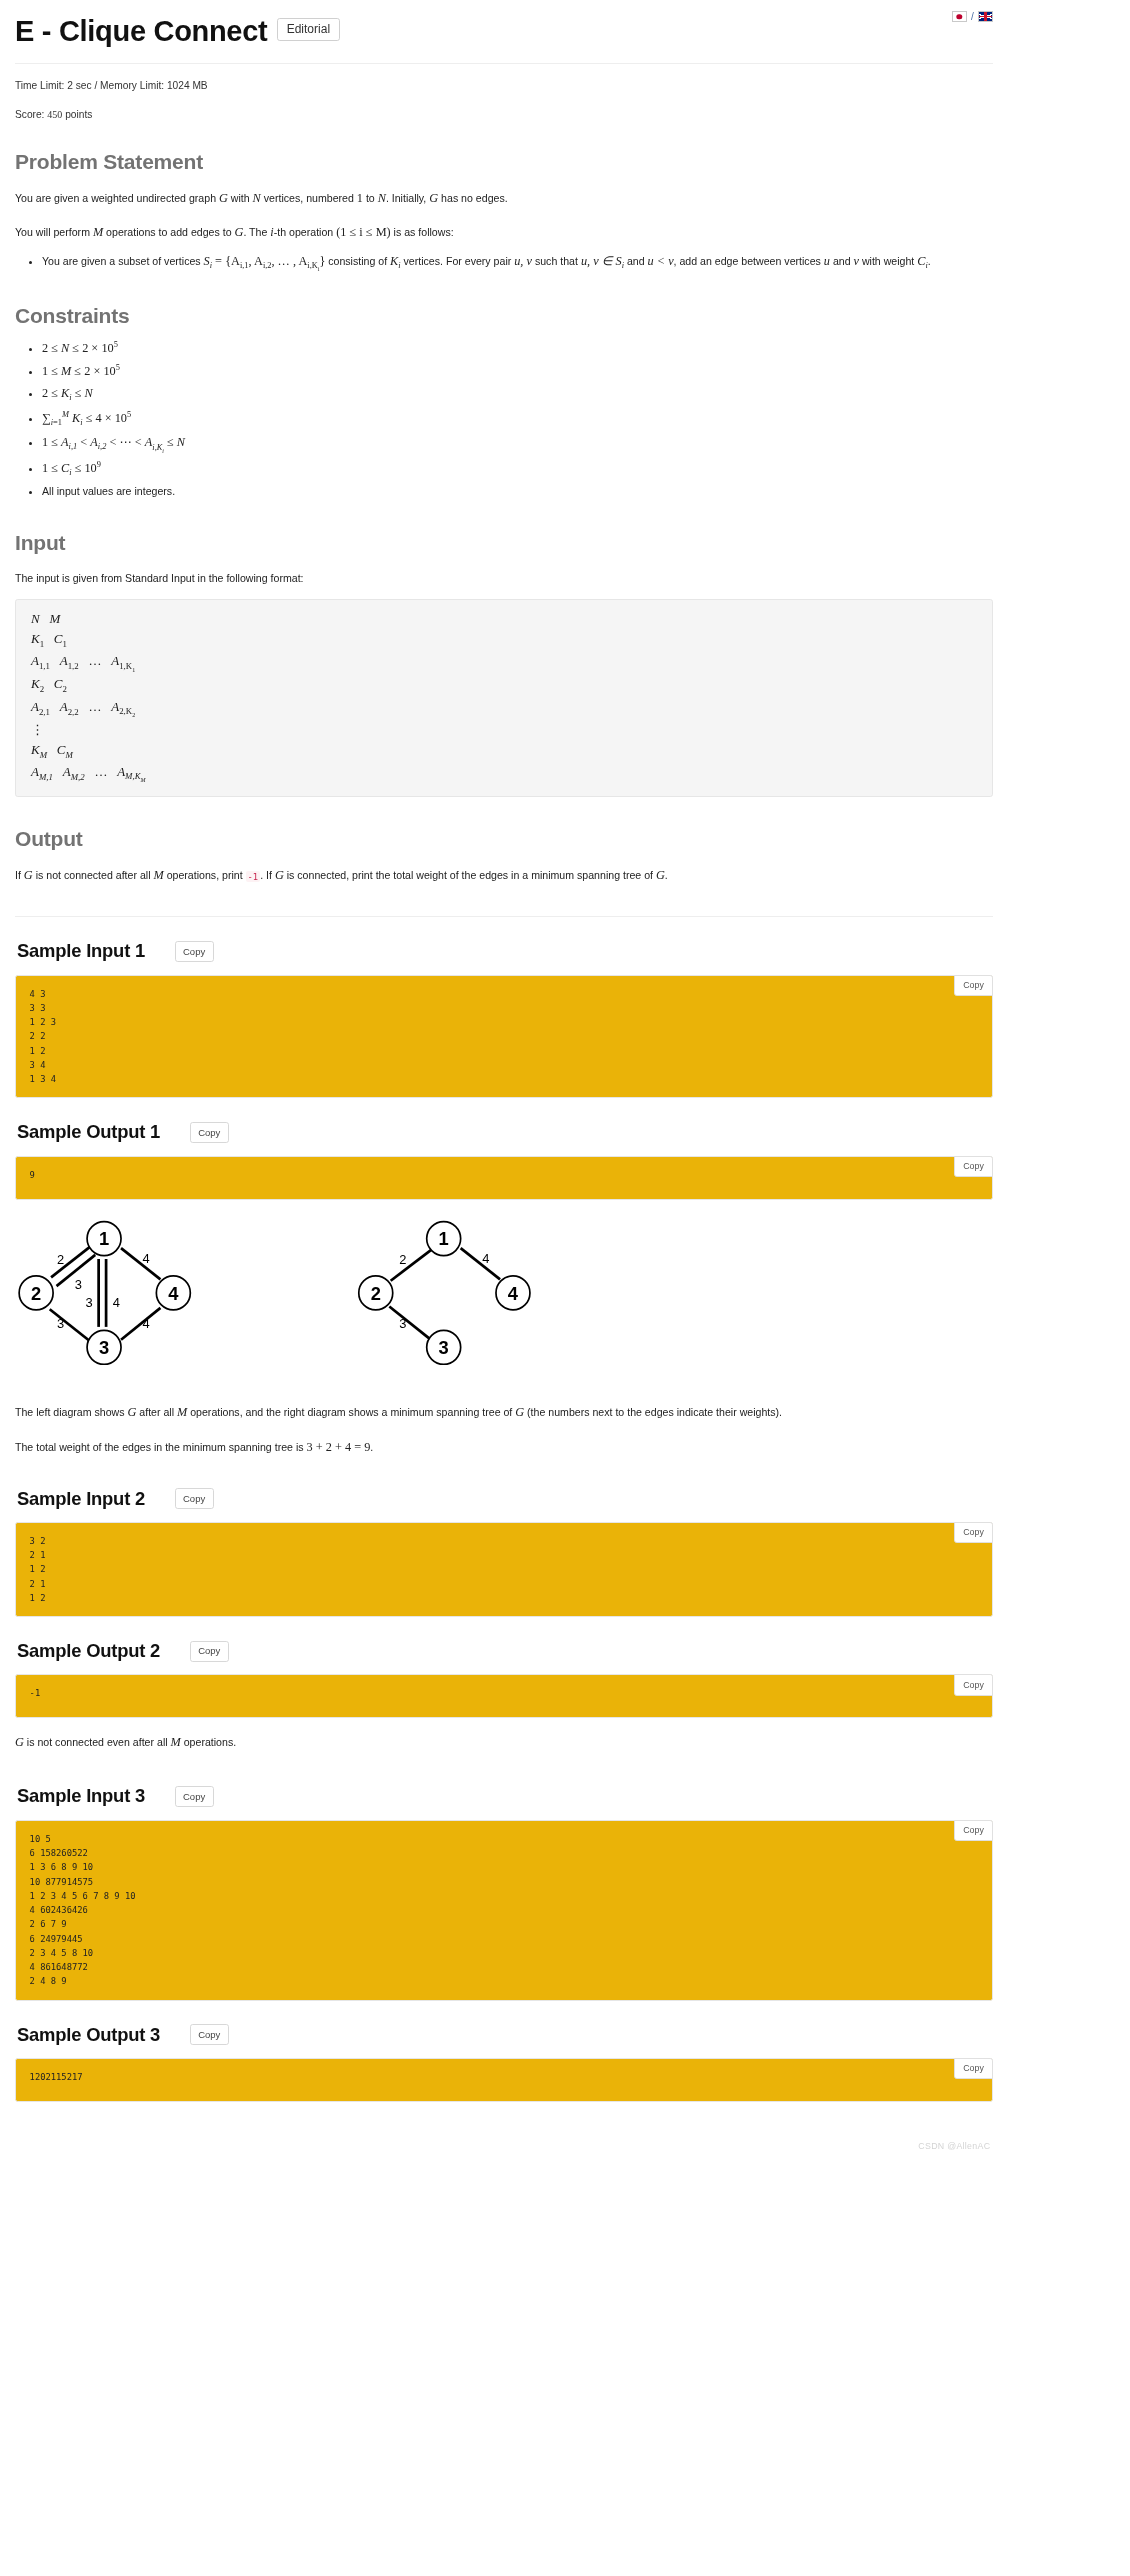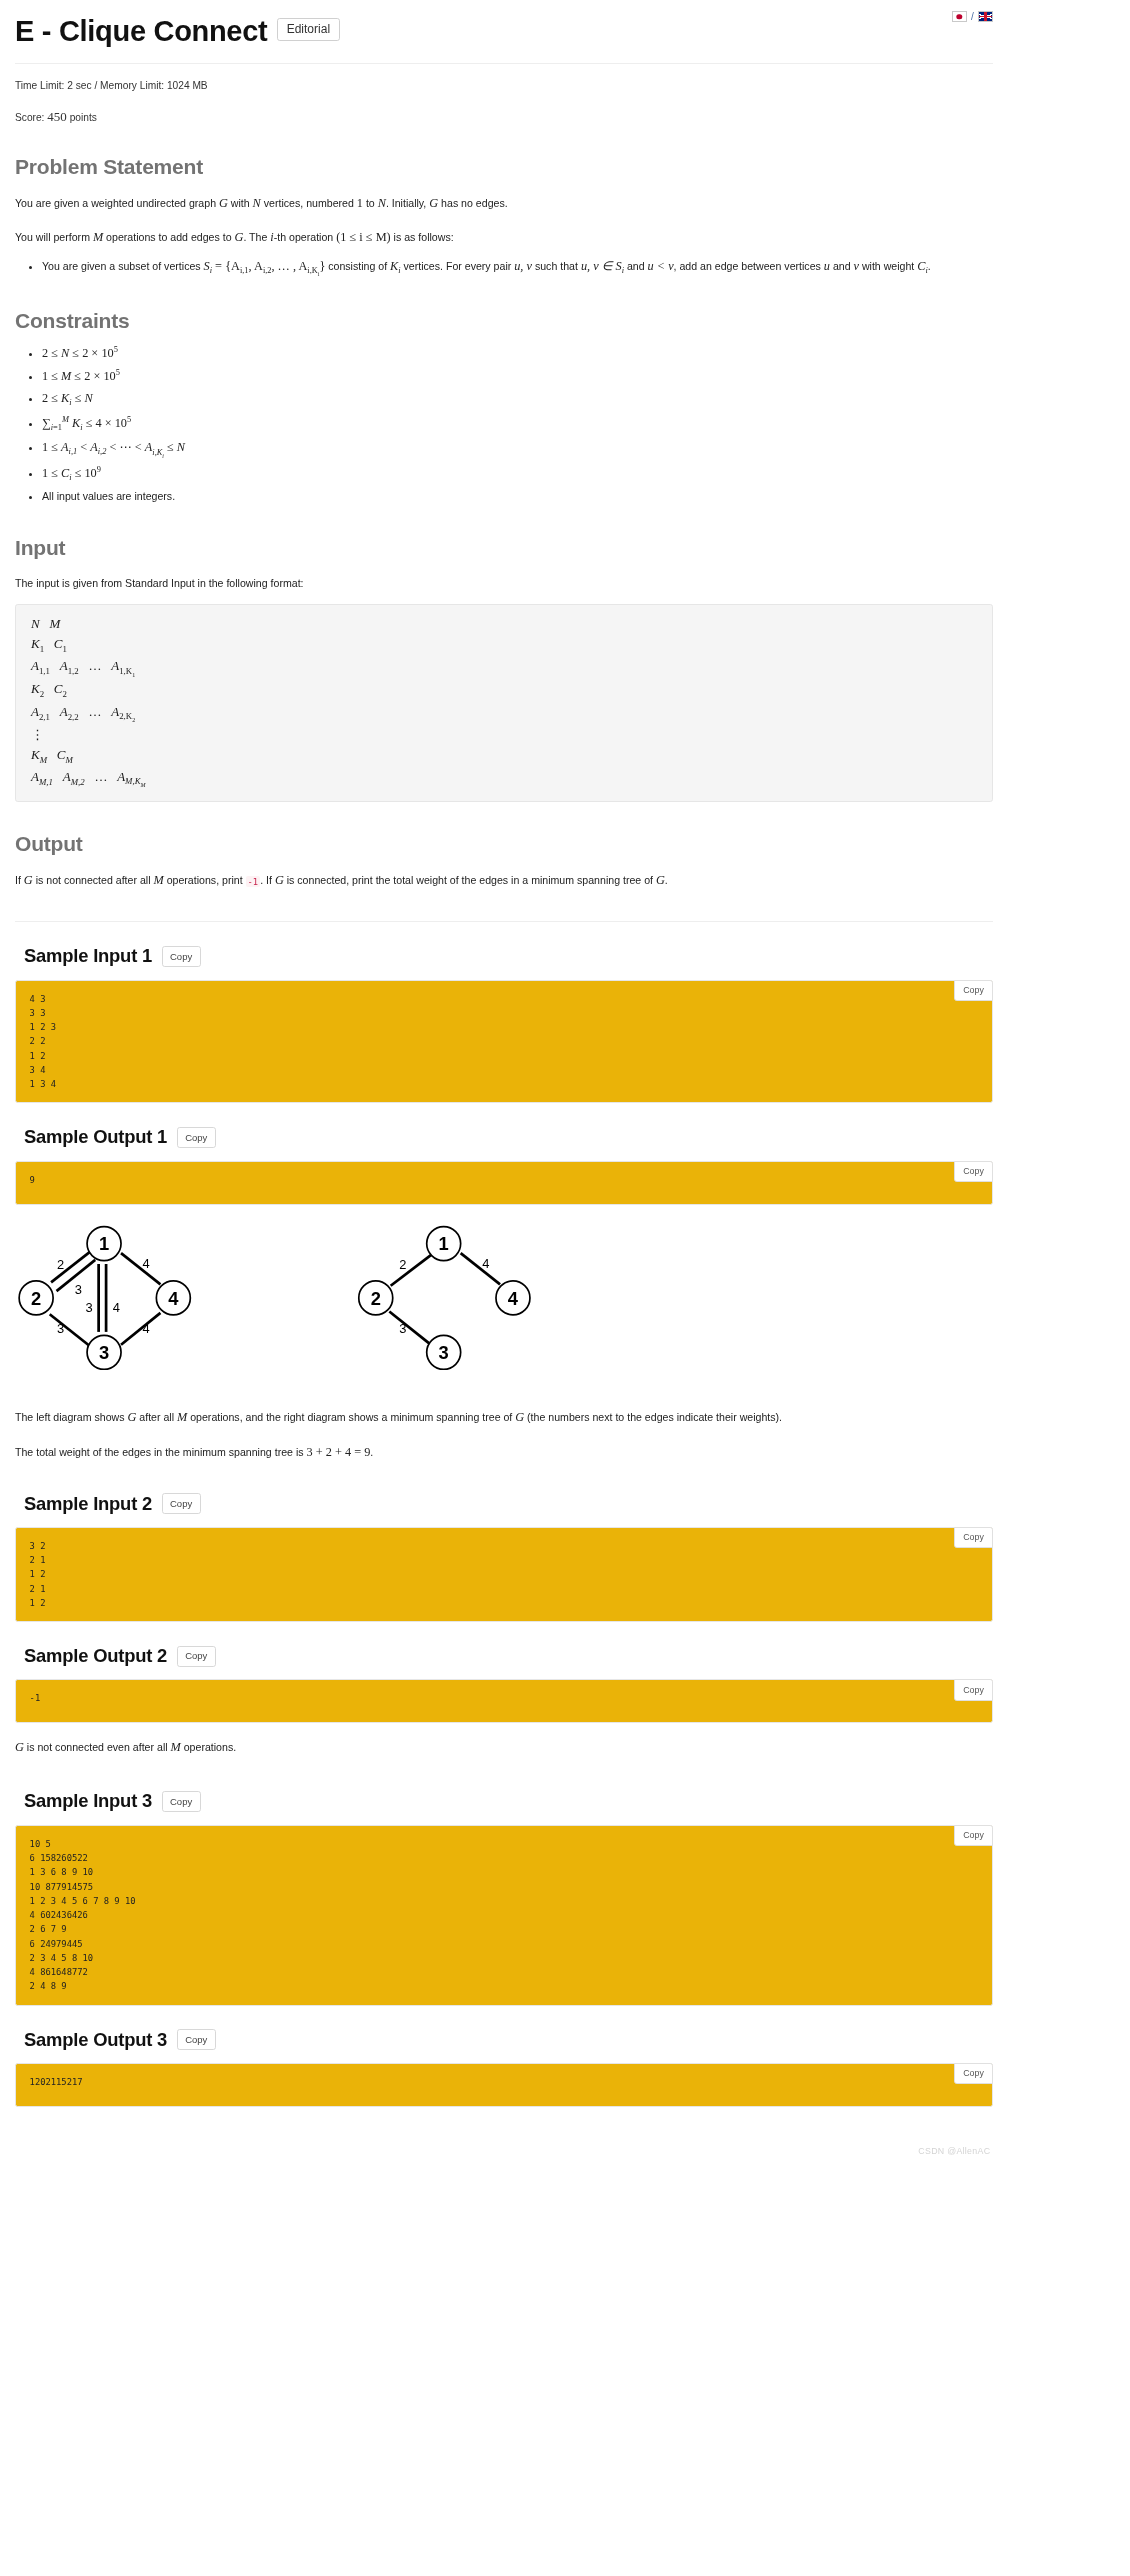--- a/index.html
+++ b/index.html
@@ -79,42 +79,42 @@
   .hr-soft { border:0; border-top:0.7px solid #eeeeee; margin: 11px 15px 0 15px; }
 
   
   .meta-line {
     font-size: 10.2px;
     color: #333;
     padding: 0 15px;
     margin-top: 16.3px;
   }
   .meta-line.score { margin-top: 17.7px; }
-  .mathnum { font-family: "Liberation Serif", serif; font-size: 13px; }
+  .mathnum { font-family: "Liberation Serif", serif; font-size: 10px; }
 
   
   h2.sec {
     font-size: 21px;
     font-weight: 700;
     color: #737373;
     margin: 30px 0 0 0;
     padding: 0 15px;
     letter-spacing: -0.2px;
   }
   h3.sample-head {
     font-size: 18.4px;
     font-weight: 700;
     color: #111;
     margin: 0;
     padding: 0;
     display: flex;
     align-items: center;
     letter-spacing: -0.2px;
   }
-  .sample-head-wrap { padding: 0 24px; margin-top: 23px; display:flex; align-items:center; }
+  .sample-head-wrap { padding: 0 17px; margin-top: 23px; display:flex; align-items:center;gap:20px; }
   .copy-btn-sm {
     margin-left: 9.5px;
     border: 0.7px solid #d8d8d8;
     background: #fff;
     border-radius: 2.7px;
     color: #444;
     font-size: 9.5px;
     padding: 4.8px 7.5px;
     line-height: 1;
     cursor: pointer;

